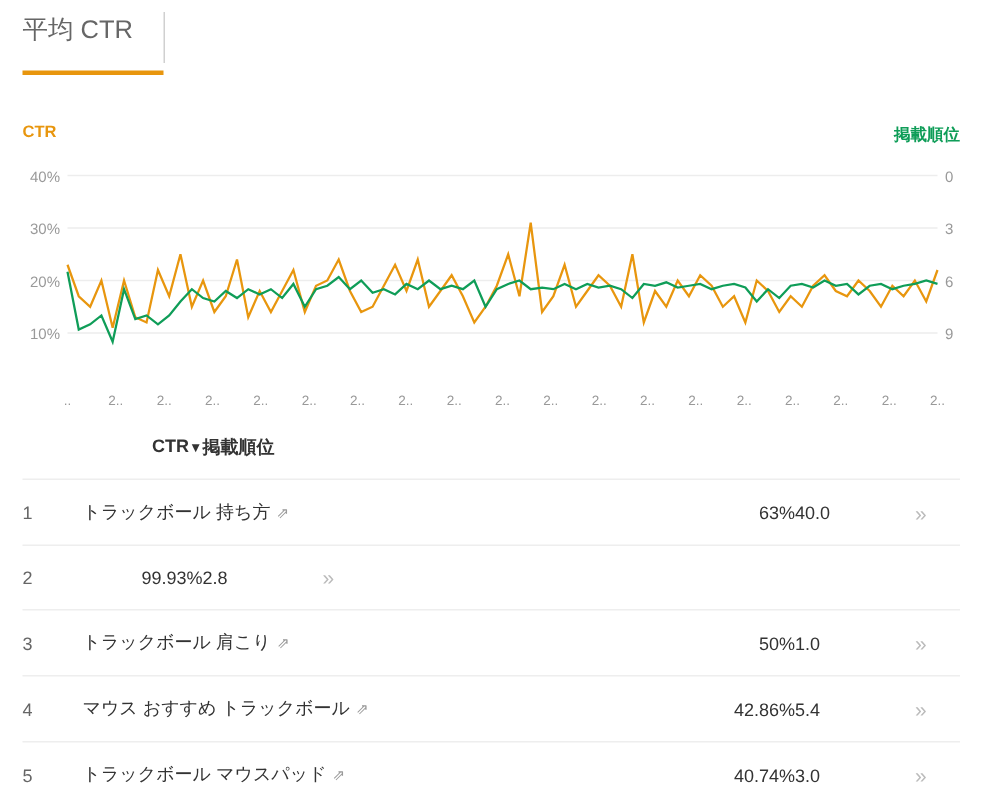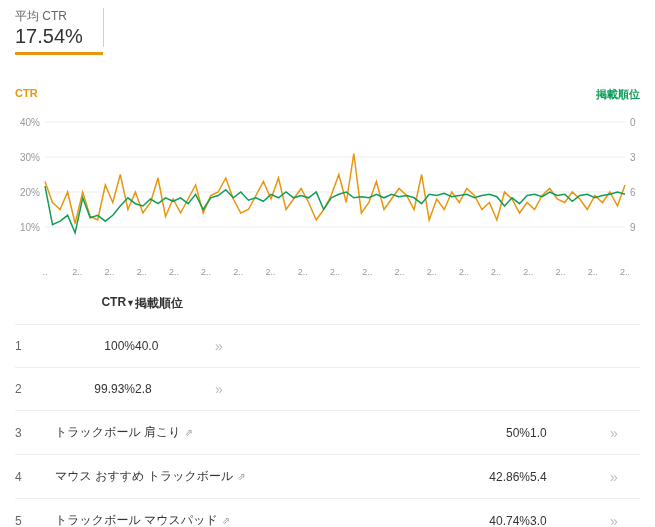--- a/index.html
+++ b/index.html
@@ -2,21 +2,21 @@
 <html><head>
 <meta charset="utf-8">
 <style>
 *{margin:0;padding:0;box-sizing:border-box}
 body{font-family:Arial,"Hiragino Kaku Gothic ProN","Meiryo",sans-serif;background:#fff;width:655px;height:527px;overflow:hidden}
 .wrap{padding:0}
 .metrics{display:flex;gap:0;padding:0 15px}
 .metric{padding:8px 20px 4px 0;border-bottom:3px solid}
 .metric-ctr{border-bottom-color:#e8960e}
 .metric-pos{border-bottom-color:#0f9d58;padding-left:20px}
-.metric-label{font-size:12px;color:#666;margin-bottom:0}
+.metric-label{font-size:17px;color:#666;margin-bottom:12px}
 .metric-value{font-size:20px;color:#333;font-weight:400}
 .divider{width:1px;background:#d0d0d0;margin:8px 0}
 .legend{display:flex;justify-content:space-between;padding:32px 15px 10px}
 .legend-ctr{color:#e8960e;font-size:11px;font-weight:bold}
 .legend-pos{color:#0f9d58;font-size:11px;font-weight:bold}
 .chart{position:relative;height:165px;padding:0 0}
 .chart svg{width:100%;height:100%}
 .grid-line{stroke:#ededed;stroke-width:1}
 .axis-label-l{fill:#999;font-size:10px;text-anchor:end}
 .axis-label-r{fill:#999;font-size:10px;text-anchor:start}
@@ -36,21 +36,20 @@
 .arrow-icon{color:#bbb;font-size:14px;letter-spacing:-3px}
 .sort-icon{font-size:9px}
 </style>
 </head>
 <body>
 
 <div class="wrap">
   <div class="metrics">
     <div class="metric metric-ctr">
       <div class="metric-label">平均 CTR</div>
-      <div class="metric-value">17.54%</div>
     </div>
     <div class="divider"></div>
   </div>
 
   <div class="legend">
     <span class="legend-ctr">CTR</span>
     <span class="legend-pos">掲載順位</span>
   </div>
 
   <div class="chart">
@@ -102,21 +101,22 @@
   <div class="table">
     <div class="thead">
       <div class="col-rank"></div>
       <div class="col-ctr"><span>CTR</span><span class="sort-icon">▼</span></div>
       <div class="col-pos">掲載順位</div>
       <div class="col-arrow"></div>
     </div>
     <div id="table-body">
         <div class="trow">
           <div class="col-rank">1</div>
-          <div class="col-ctr">100%</div>
+          <div class="col-query">トラックボール 持ち方<span class="ext-icon">⇗</span></div>
+          <div class="col-ctr">63%</div>
           <div class="col-pos">40.0</div>
           <div class="col-arrow"><span class="arrow-icon">»</span></div>
         </div>
         <div class="trow">
           <div class="col-rank">2</div>
           <div class="col-ctr">99.93%</div>
           <div class="col-pos">2.8</div>
           <div class="col-arrow"><span class="arrow-icon">»</span></div>
         </div>
         <div class="trow">

